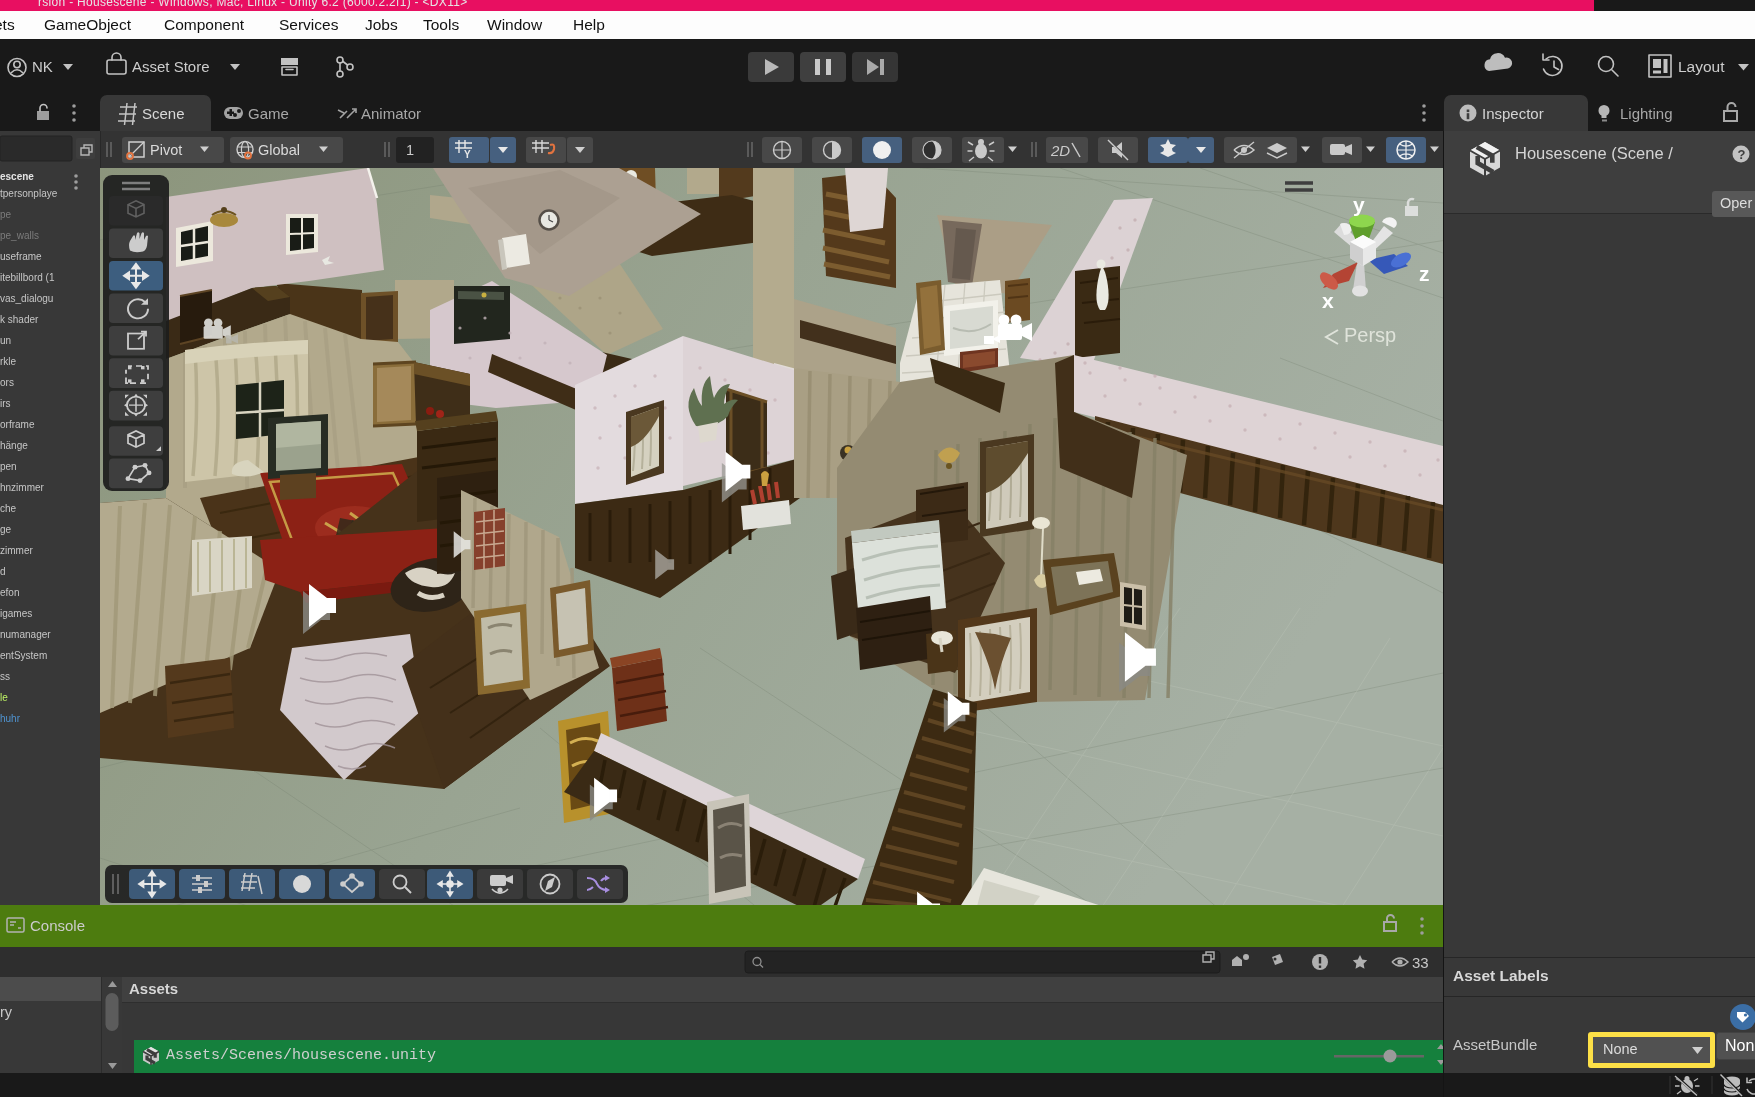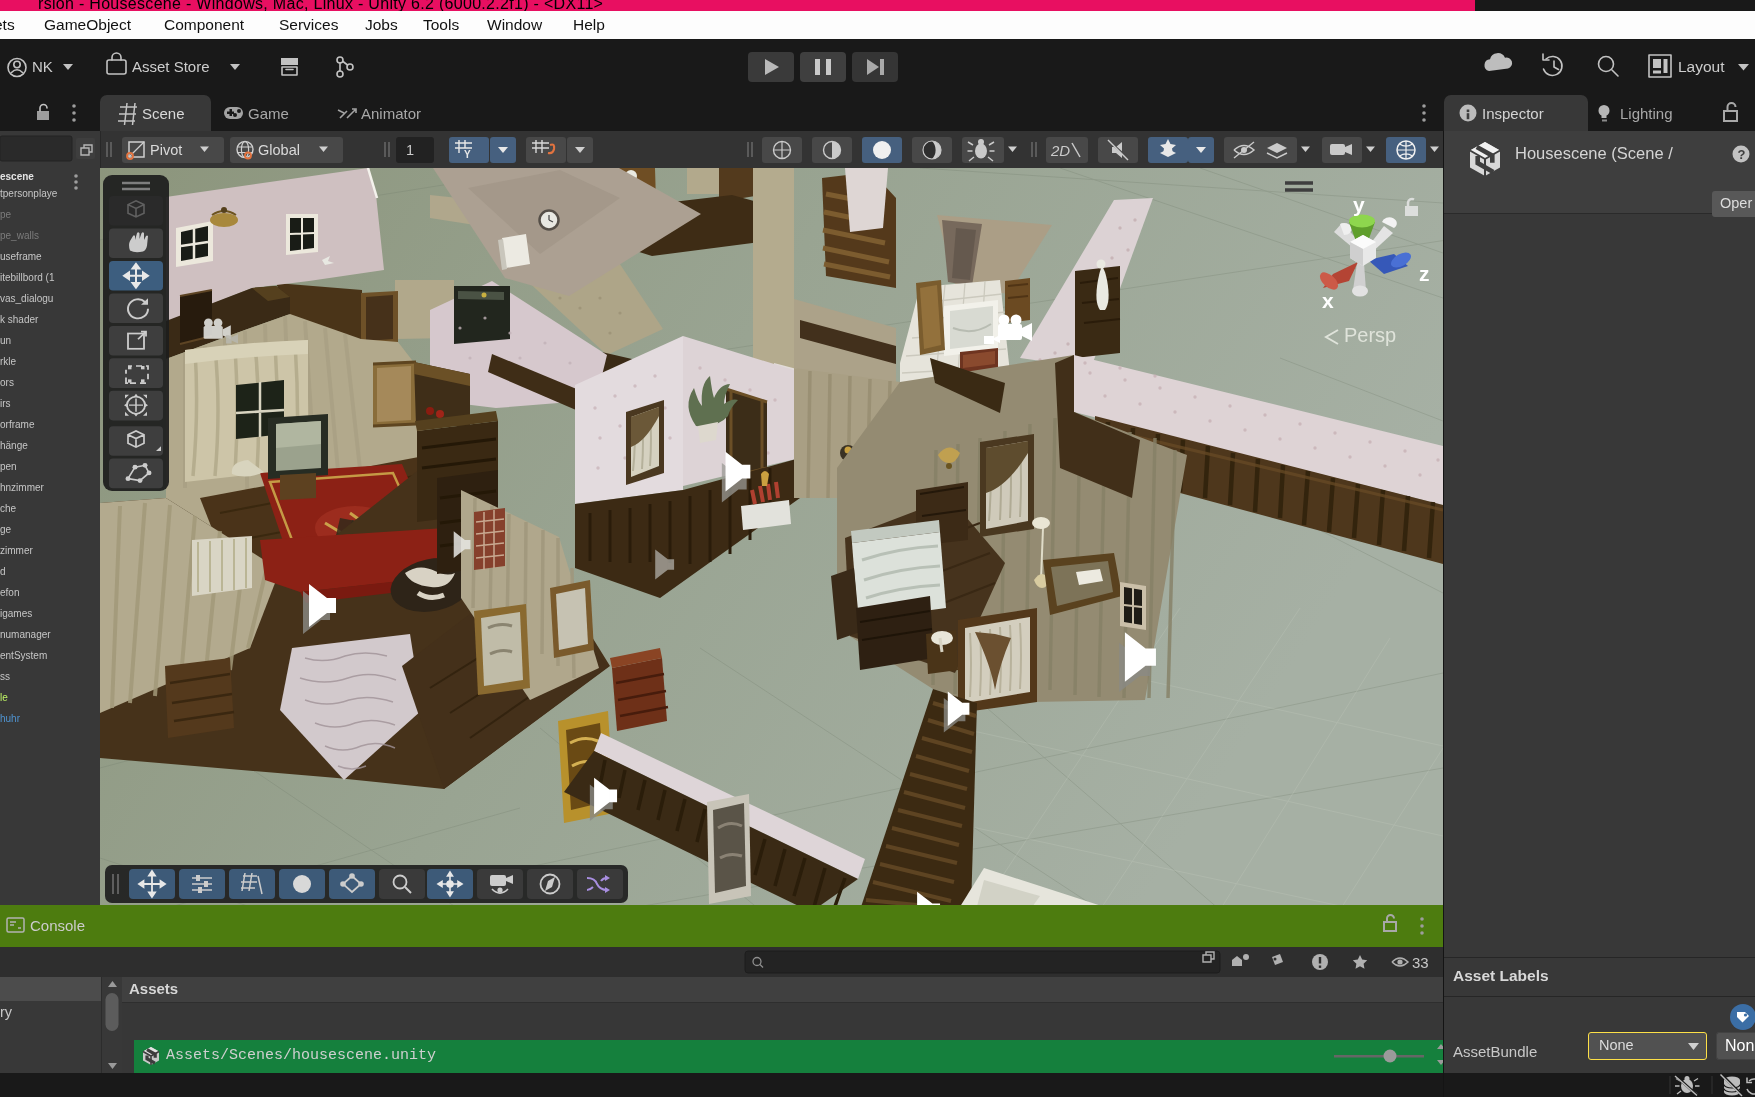--- a/index.html
+++ b/index.html
@@ -1,19 +1,19 @@
 <!DOCTYPE html>
 <html><head>
 <meta charset="utf-8">
 <style>
 html,body{margin:0;padding:0;background:#191919;}
 body{width:1755px;height:1097px;overflow:hidden;position:relative;font-family:"Liberation Sans",sans-serif;-webkit-font-smoothing:antialiased;}
 .abs{position:absolute;}
 
-#titlebar{left:0;top:0;width:1475px;height:11px;background:#e80f61;color:#000000;font-size:16px;overflow:hidden;}
+#titlebar{left:0;top:0;width:1594px;height:11px;background:#e80f61;color:#e5e5e5;font-size:12px;overflow:hidden;}
 #titlebar span{position:absolute;top:-5px;left:38px;letter-spacing:.3px;}
 #menubar{left:0;top:11px;width:1755px;height:28px;background:#fdfdfd;color:#111;font-size:15.5px;}
 #menubar span{position:absolute;top:5px;}
 #toolbar{left:0;top:39px;width:1755px;height:56px;background:#191919;color:#c9c9c9;font-size:15px;}
 #tabrow{left:0;top:95px;width:1755px;height:36px;background:#191919;color:#9f9f9f;font-size:15px;}
 .tab-active{position:absolute;background:#383838;border-radius:7px 7px 0 0;color:#d6d6d6;}
 
 #scenebar{left:100px;top:131px;width:1343px;height:37px;background:#333333;border-bottom:1px solid #262626;}
 
 #hier{left:0;top:131px;width:100px;height:774px;background:#383838;border-right:1px solid #282828;color:#c6c6c6;font-size:10px;}
@@ -941,22 +941,22 @@
       </div>
   </div>
   <div class="abs" style="left:0;top:826px;width:311px;height:1px;background:#262626;"></div>
   <div class="abs" style="left:9px;top:836px;font-size:15.5px;font-weight:bold;color:#d8d8d8;">Asset Labels</div>
   <div class="abs" style="left:0;top:865px;width:311px;height:1px;background:#262626;"></div>
   <svg class="abs" style="left:285px;top:872px" width="26" height="28">
       <circle cx="14" cy="14" r="13" fill="#3b6ea5"></circle>
       <path d="M8 9 h8 l4 4 l-6.5 6.5 l-5.5 -5.5 z" fill="#ffffff"></path>
       <circle cx="16.5" cy="12" r="1.6" fill="#3b6ea5"></circle>
     </svg>
-  <div class="abs" style="left:9px;top:905px;font-size:15px;color:#c8c8c8;margin-top:7px;">AssetBundle</div>
-  <div class="abs" style="left:144px;top:901px;width:117px;height:26px;background:#515151;border-radius:3px;border:1px solid #fde047;">
+  <div class="abs" style="left:9px;top:905px;font-size:15px;color:#c8c8c8;">AssetBundle</div>
+  <div class="abs" style="left:144px;top:901px;width:117px;height:26px;background:#515151;border-radius:3px;border:5px solid #fde047;">
     <span style="position:absolute;left:10px;top:4px;font-size:14.5px;color:#dcdcdc;">None</span>
     <svg class="abs" style="left:98px;top:9px" width="14" height="10">
         <path d="M1 1 l11 0 l-5.5 7 z" fill="#cfcfcf"></path>
       </svg>
   </div>
   <div class="abs" style="left:272px;top:901px;width:39px;height:26px;background:#515151;border-radius:3px 0 0 3px;border:1px solid #424242;border-right:none;">
     <span style="position:absolute;left:8px;top:4px;font-size:16px;color:#ffffff;">Non</span>
   </div>
   <div class="abs" style="left:0;top:942px;width:311px;height:24px;background:#191919;">
     <svg class="abs" style="left:0;top:0" width="311" height="24">

